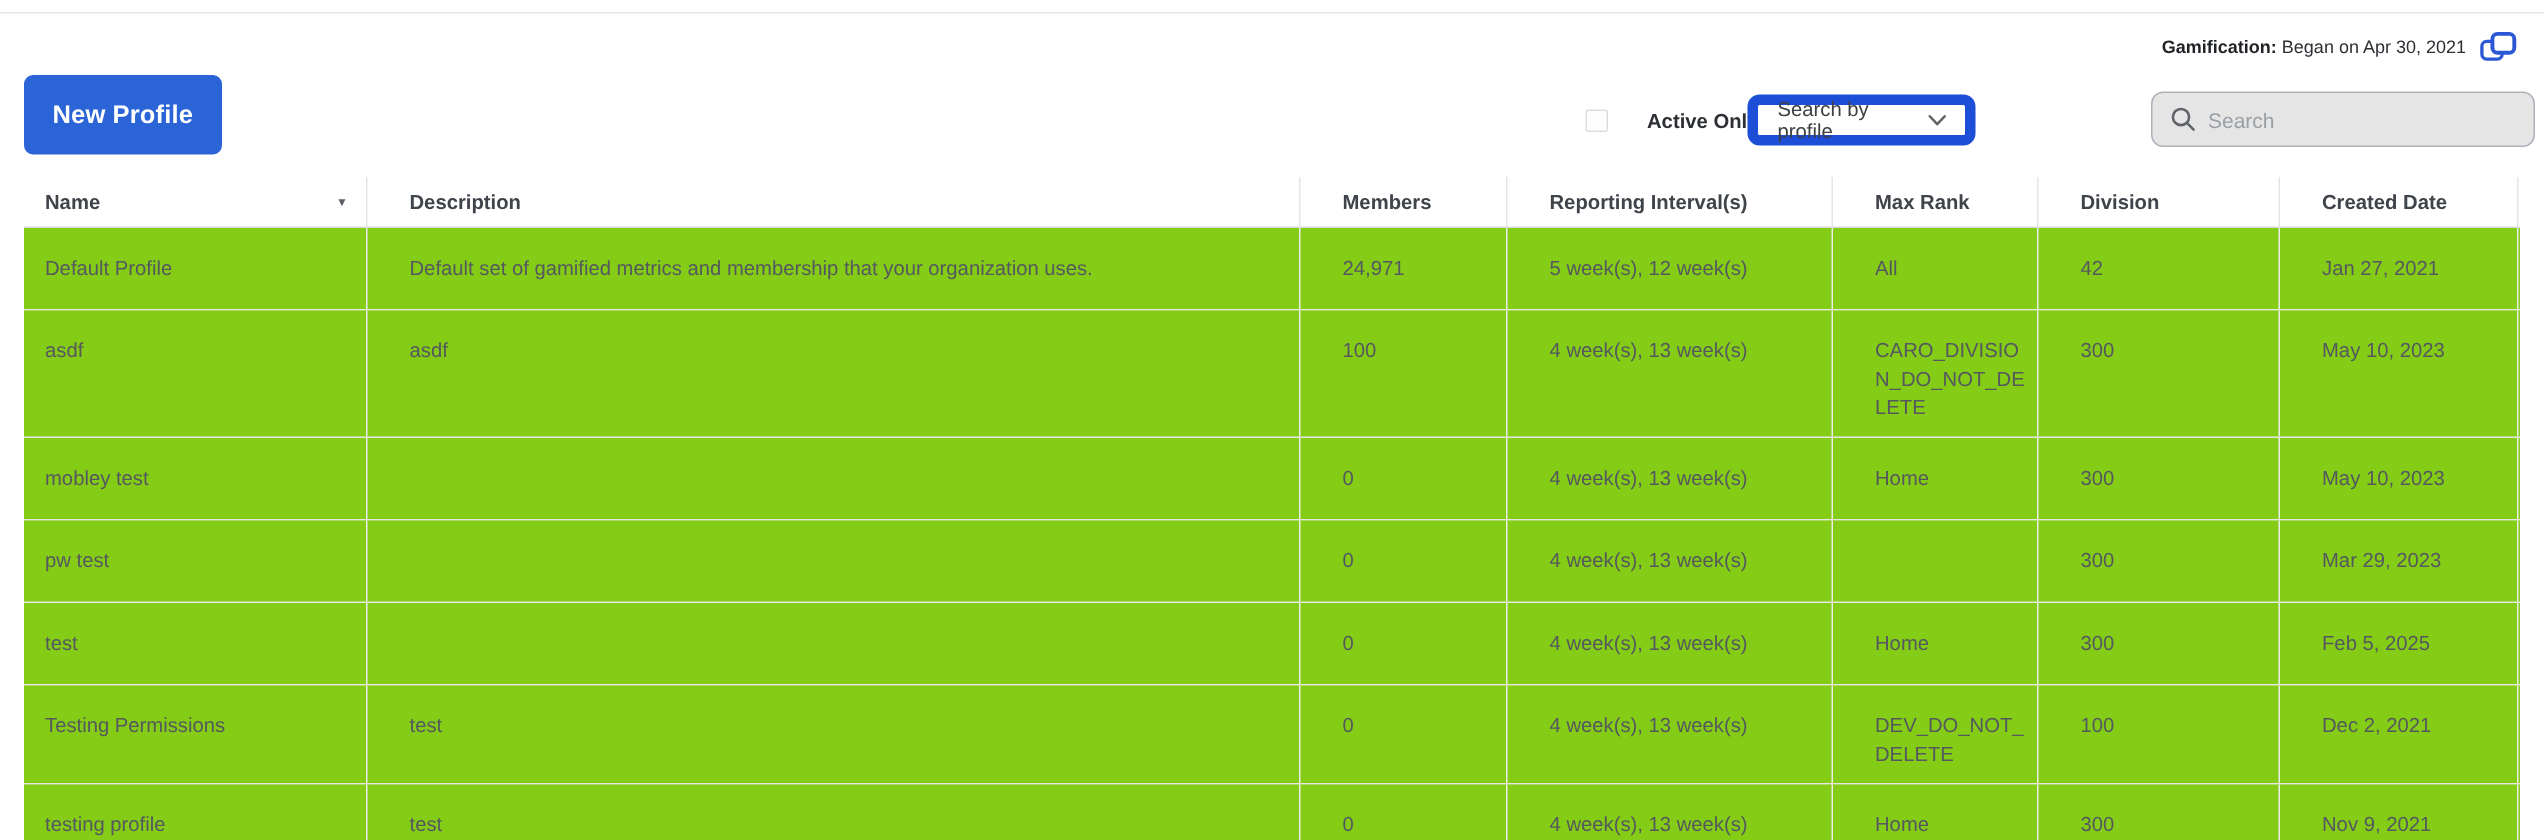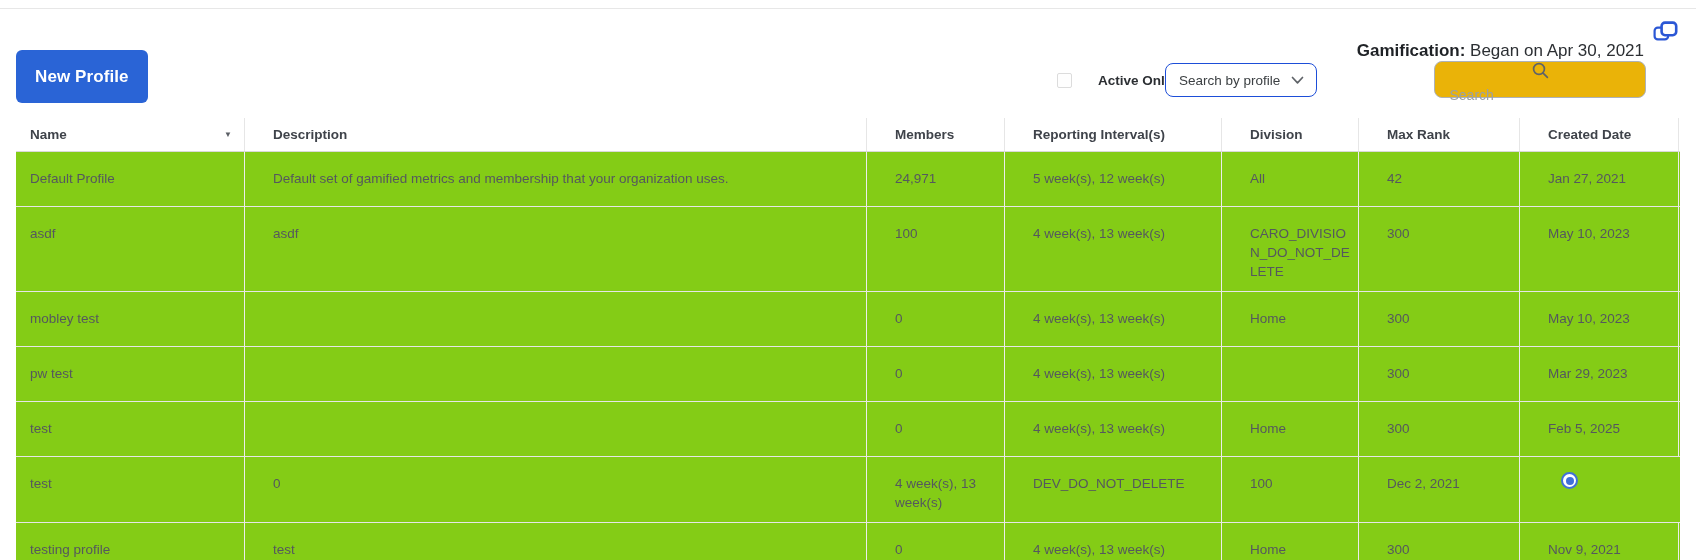--- a/index.html
+++ b/index.html
@@ -12,23 +12,22 @@
     color: #55585e;
     font-size: 13.5px;
   }
   .top-hairline {
     position: absolute; top: 8px; left: 0; width: 100%; height: 1px;
     background: #e7e7e7;
   }
   
   .gami-status {
     position: absolute; top: 20px; right: 52px;
-    font-size: 17px; color: #2c2f33; white-space: nowrap;
+    font-size: 12px; color: #2c2f33; white-space: nowrap;
     line-height: 22px;
-    margin-top: 20px;
   }
   .gami-status b { font-weight: 700; color: #1f2226; }
   .gami-icon {
     position: absolute; top: 19px; right: 18px;
     width: 26px; height: 24px; cursor: pointer;
     display: flex; align-items: center; justify-content: center;
   }
   
   .btn-primary {
     position: absolute; left: 16px; top: 50px;
@@ -45,34 +44,33 @@
   }
   .checkbox {
     width: 15px; height: 15px;
     border: 1.5px solid #dcdcdc; border-radius: 2px;
     background: #fefefe;
   }
   .active-only-label { font-weight: 700; color: #2c2f33; }
   .select {
     position: absolute; left: 1165px; top: 63px;
     width: 152px; height: 34px;
-    border: 1px solid #1d4ed8; border-radius: 8px;
+    border: 7px solid #1d4ed8; border-radius: 8px;
     background: #fff;
     display: flex; align-items: center; justify-content: space-between;
     padding: 0 12px 0 13px;
     color: #3c4043; cursor: pointer;
   }
   .search-box {
     position: absolute; left: 1434px; top: 61px;
-    width: 212px; height: 37px;
+    width: 256px; height: 37px;
     border: 1px solid #adb2ba; border-radius: 8px;
-    background: #eab308;
+    background: #e5e5e5;
     display: flex; align-items: center; gap: 8px;
     padding: 0 12px;
-    flex-direction: column;
   }
   .search-box input {
     border: none; outline: none; flex: 1;
     font-family: inherit; font-size: 14px; color: #3c4043;
     background: transparent;
   }
   .search-box input::placeholder { color: #9aa0a6; }
   
   .table {
     position: absolute; left: 16px; top: 118px; width: 1664px;
@@ -171,24 +169,24 @@
     <div class="th">
         <span>Description</span>
       </div>
     <div class="th">
         <span>Members</span>
       </div>
     <div class="th">
         <span>Reporting Interval(s)</span>
       </div>
     <div class="th">
+        <span>Max Rank</span>
+      </div>
+    <div class="th">
         <span>Division</span>
-      </div>
-    <div class="th">
-        <span>Max Rank</span>
       </div>
     <div class="th">
         <span>Created Date</span>
       </div>
     <div class="th">
         <span>Active</span>
       </div>
   </div>
   <div id="tbody">
       <div class="grid-row trow">
@@ -253,20 +251,21 @@
         <div class="td division">Home</div>
         <div class="td">300</div>
         <div class="td">Feb 5, 2025</div>
         <div class="td">
           <div class="radio on">
             <div class="dot"></div>
           </div>
         </div>
       </div>
       <div class="grid-row trow">
+        <div class="td">Testing Permissions</div>
         <div class="td">test</div>
         <div class="td">0</div>
         <div class="td">4 week(s), 13 week(s)</div>
         <div class="td division">DEV_DO_NOT_DELETE</div>
         <div class="td">100</div>
         <div class="td">Dec 2, 2021</div>
         <div class="td">
           <div class="radio on">
             <div class="dot"></div>
           </div>

